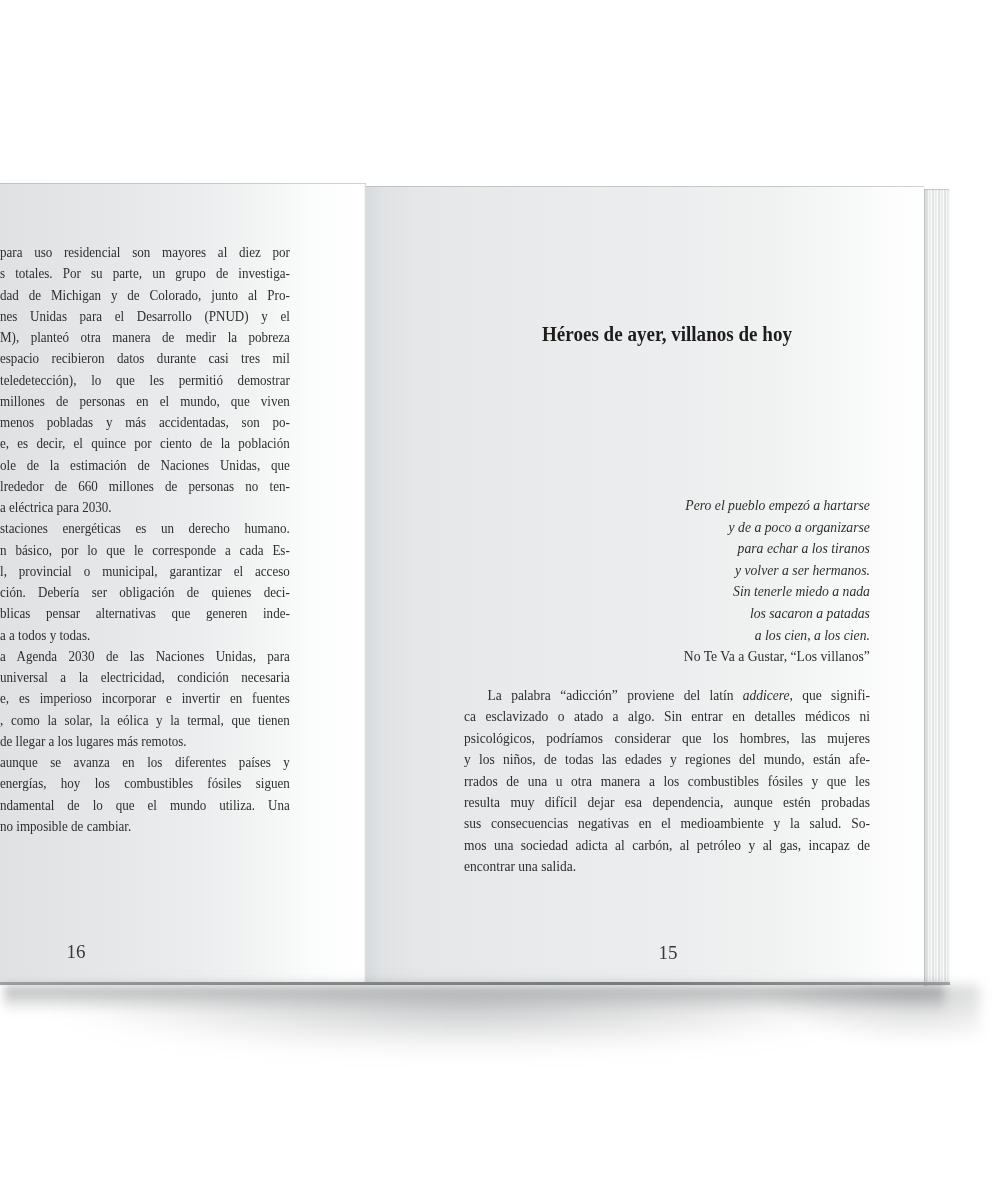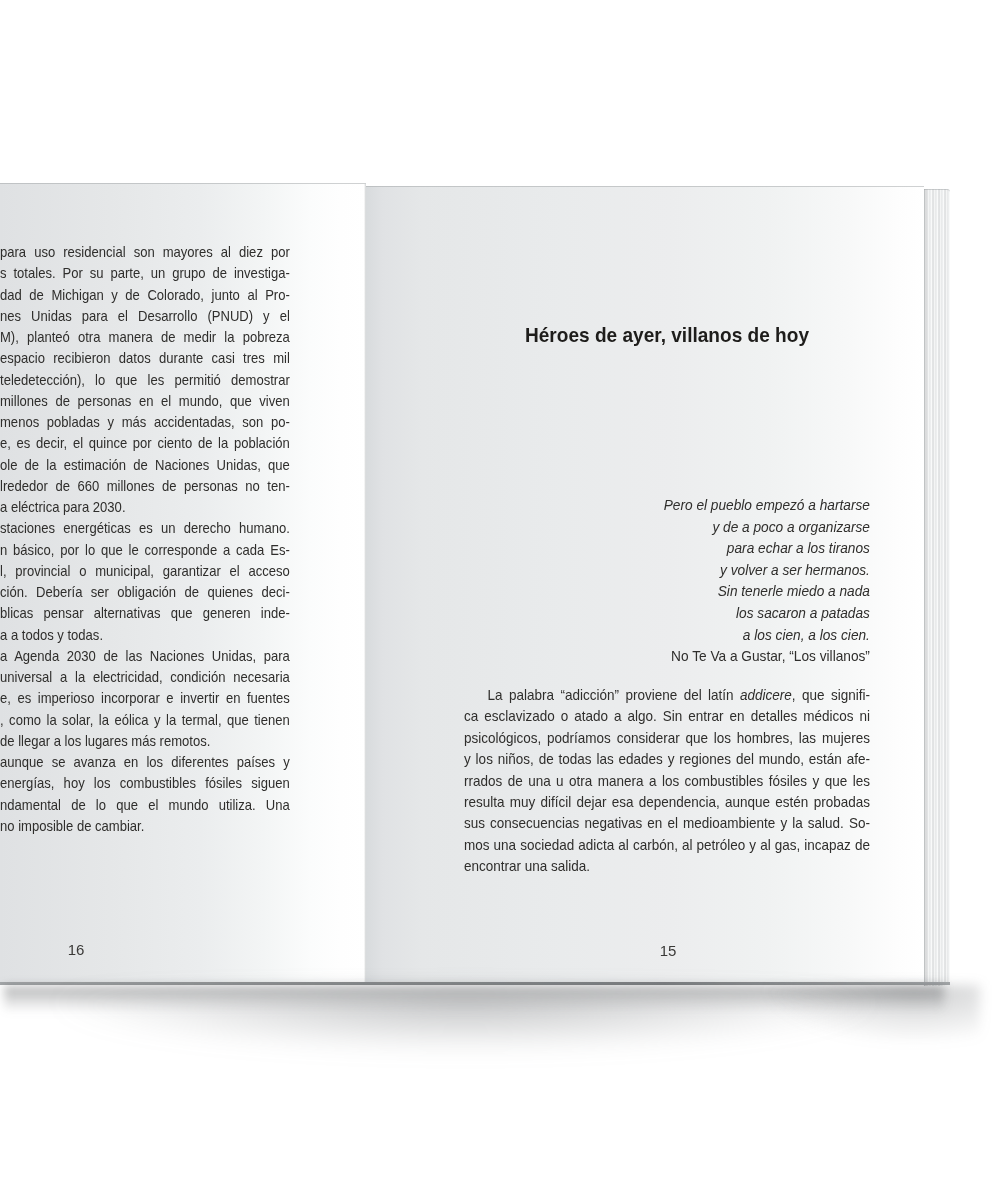--- a/index.html
+++ b/index.html
@@ -1,17 +1,17 @@
 <!DOCTYPE html>
 <html><head>
 <meta charset="utf-8">
 <style>
   html,body{margin:0;padding:0;background:#ffffff;}
   #stage{position:relative;width:1000px;height:1148px;overflow:hidden;
-         font-family:Liberation Sans, sans-serif;color:#2f2e2c;}
+         font-family:Liberation Serif, serif;color:#2f2e2c;}
 
   
   .page{position:absolute;border-top:1px solid rgba(160,164,166,.5);}
   #left-page{left:0;top:183px;width:366px;height:800px;
     background:linear-gradient(90deg,#dfe1e3 0%,#e5e7e8 30%,#ebedee 55%,#f3f5f5 72%,#fbfcfc 85%,#fefefe 93%,#ffffff 100%);}
   #right-page{left:366px;top:186px;width:558px;height:797px;
     background:linear-gradient(90deg,#d8dbdd 0%,#e0e2e4 3%,#e5e7e8 10%,#e9ebec 35%,#ecedee 55%,#f0f2f2 72%,#f7f8f8 86%,#fdfdfd 95%,#ffffff 100%);}
   #gutter-seam{position:absolute;left:364px;top:184px;width:2px;height:799px;
     background:linear-gradient(90deg,rgba(190,194,196,.0),rgba(170,174,176,.55));}
   #page-stack{position:absolute;left:924px;top:189px;width:26px;height:796px;
@@ -48,21 +48,21 @@
     font-size:14.5px;line-height:21.6px;text-align:right;font-style:italic;
     transform:scaleX(.944);transform-origin:0 0;}
   #epigraph .attribution{font-style:normal;}
 
   #main-paragraph{position:absolute;left:464px;top:685px;width:430px;
     font-size:14.3px;line-height:21.4px;
     transform:scaleX(.944);transform-origin:0 0;}
   #main-paragraph .indent{padding-left:25px;}
   .it{font-style:italic;}
 
-  .page-number{position:absolute;width:60px;text-align:center;font-size:15px;color:#3a3937;}
+  .page-number{position:absolute;width:60px;text-align:center;font-size:19px;color:#3a3937;}
   #page-number-left{left:46px;top:941px;}
   #page-number-right{left:638px;top:942px;}
 </style>
 </head>
 <body>
 
 <div id="stage">
 
   <div id="left-page" class="page"></div>
   <div id="right-page" class="page"></div>

